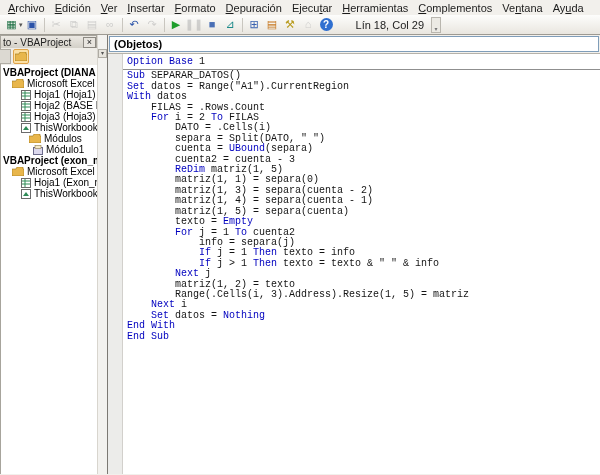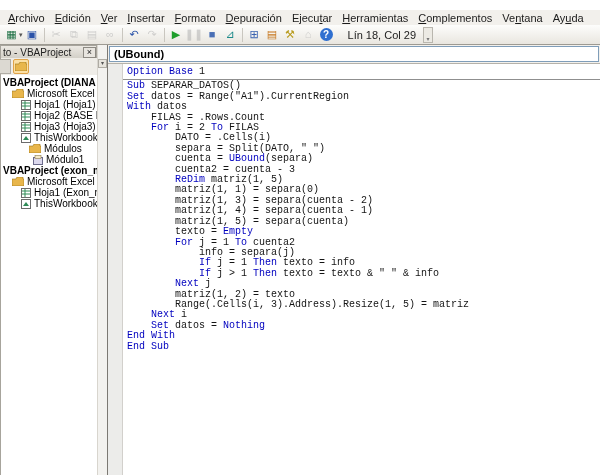--- a/index.html
+++ b/index.html
@@ -2,33 +2,33 @@
 <html><head>
 <meta charset="utf-8">
 <style>
   * { margin:0; padding:0; box-sizing:border-box; }
   html,body { width:600px; height:475px; overflow:hidden; }
   body { font-family:"Liberation Sans", sans-serif; background:#fff; }
   #app { position:relative; width:600px; height:475px; background:#f2f0ec; }
 
   
   .menubar { height:15px; display:flex; align-items:center; padding:1px 3px 0 3px;
-             background:#f2f0ec; font-size:11px; color:#1c1c1c;margin-top:10px; }
+             background:#f2f0ec; font-size:11px; color:#1c1c1c; }
   .menu-item { padding:0 5px; white-space:nowrap; cursor:default; }
   .menu-item u { text-decoration:underline; }
 
   
   .toolbar { height:20px; display:flex; align-items:center; gap:1px; padding:0 3px;
              background:linear-gradient(#fdfdfc,#e9e6df); border-bottom:1px solid #9d9a92; }
   .tb-btn { width:17px; height:17px; display:flex; align-items:center; justify-content:center;
             font-size:11px; line-height:1; border-radius:2px; }
   .tb-btn.disabled { color:#b4b2ad !important; filter:grayscale(1); opacity:.55; }
   .tb-sep { width:1px; height:14px; background:#c9c6bf; margin:0 2px; }
   .tb-caret { font-size:7px; color:#555; margin-left:-2px; }
-  .pos-indicator { font-size:11px; color:#222; margin-left:12px; white-space:nowrap; }
+  .pos-indicator { font-size:11px; color:#222; margin-left:20px; white-space:nowrap; }
   .tb-endbox { width:10px; height:16px; margin-left:6px; border:1px solid #b9b6ae;
                background:#eceae4; display:flex; align-items:flex-end; justify-content:center;
                font-size:6px; color:#777; }
   .help-circle { width:13px; height:13px; border-radius:50%; background:#2f6fd0; color:#fff;
                  font-size:10px; font-weight:bold; display:flex; align-items:center; justify-content:center; }
 
   
   .main { display:flex; height:439px; background:#fff; }
 
   
@@ -222,21 +222,21 @@
         </div>
     </div>
 
     <div class="panel-scrollbar">
       <span class="psb-btn">▾</span>
     </div>
 
     <div class="code-window">
       <div class="combo-row">
         <div class="combo">
-          <span>(UBound)</span>
+          <span>(Objetos)</span>
         </div>
       </div>
       <div class="code-area">
         <div class="margin-bar"></div>
         <div class="code"><div><span class="k">Option Base</span><span> 1</span></div><div class="sep-line"></div><div><span class="k">Sub</span><span> SEPARAR_DATOS()</span></div><div><span class="k">Set</span><span> datos = Range("A1").CurrentRegion</span></div><div><span class="k">With</span><span> datos</span></div><div><span>    FILAS = .Rows.Count</span></div><div><span>    </span><span class="k">For</span><span> i = 2 </span><span class="k">To</span><span> FILAS</span></div><div><span>        DATO = .Cells(i)</span></div><div><span>        separa = Split(DATO, " ")</span></div><div><span>        cuenta = </span><span class="k">UBound</span><span>(separa)</span></div><div><span>        cuenta2 = cuenta - 3</span></div><div><span>        </span><span class="k">ReDim</span><span> matriz(1, 5)</span></div><div><span>        matriz(1, 1) = separa(0)</span></div><div><span>        matriz(1, 3) = separa(cuenta - 2)</span></div><div><span>        matriz(1, 4) = separa(cuenta - 1)</span></div><div><span>        matriz(1, 5) = separa(cuenta)</span></div><div><span>        texto = </span><span class="k">Empty</span></div><div><span>        </span><span class="k">For</span><span> j = 1 </span><span class="k">To</span><span> cuenta2</span></div><div><span>            info = separa(j)</span></div><div><span>            </span><span class="k">If</span><span> j = 1 </span><span class="k">Then</span><span> texto = info</span></div><div><span>            </span><span class="k">If</span><span> j &gt; 1 </span><span class="k">Then</span><span> texto = texto &amp; " " &amp; info</span></div><div><span>        </span><span class="k">Next</span><span> j</span></div><div><span>        matriz(1, 2) = texto</span></div><div><span>        Range(.Cells(i, 3).Address).Resize(1, 5) = matriz</span></div><div><span>    </span><span class="k">Next</span><span> i</span></div><div><span>    </span><span class="k">Set</span><span> datos = </span><span class="k">Nothing</span></div><div><span class="k">End With</span></div><div><span class="k">End Sub</span></div></div>
       </div>
     </div>
 
   </div>
 </div>

